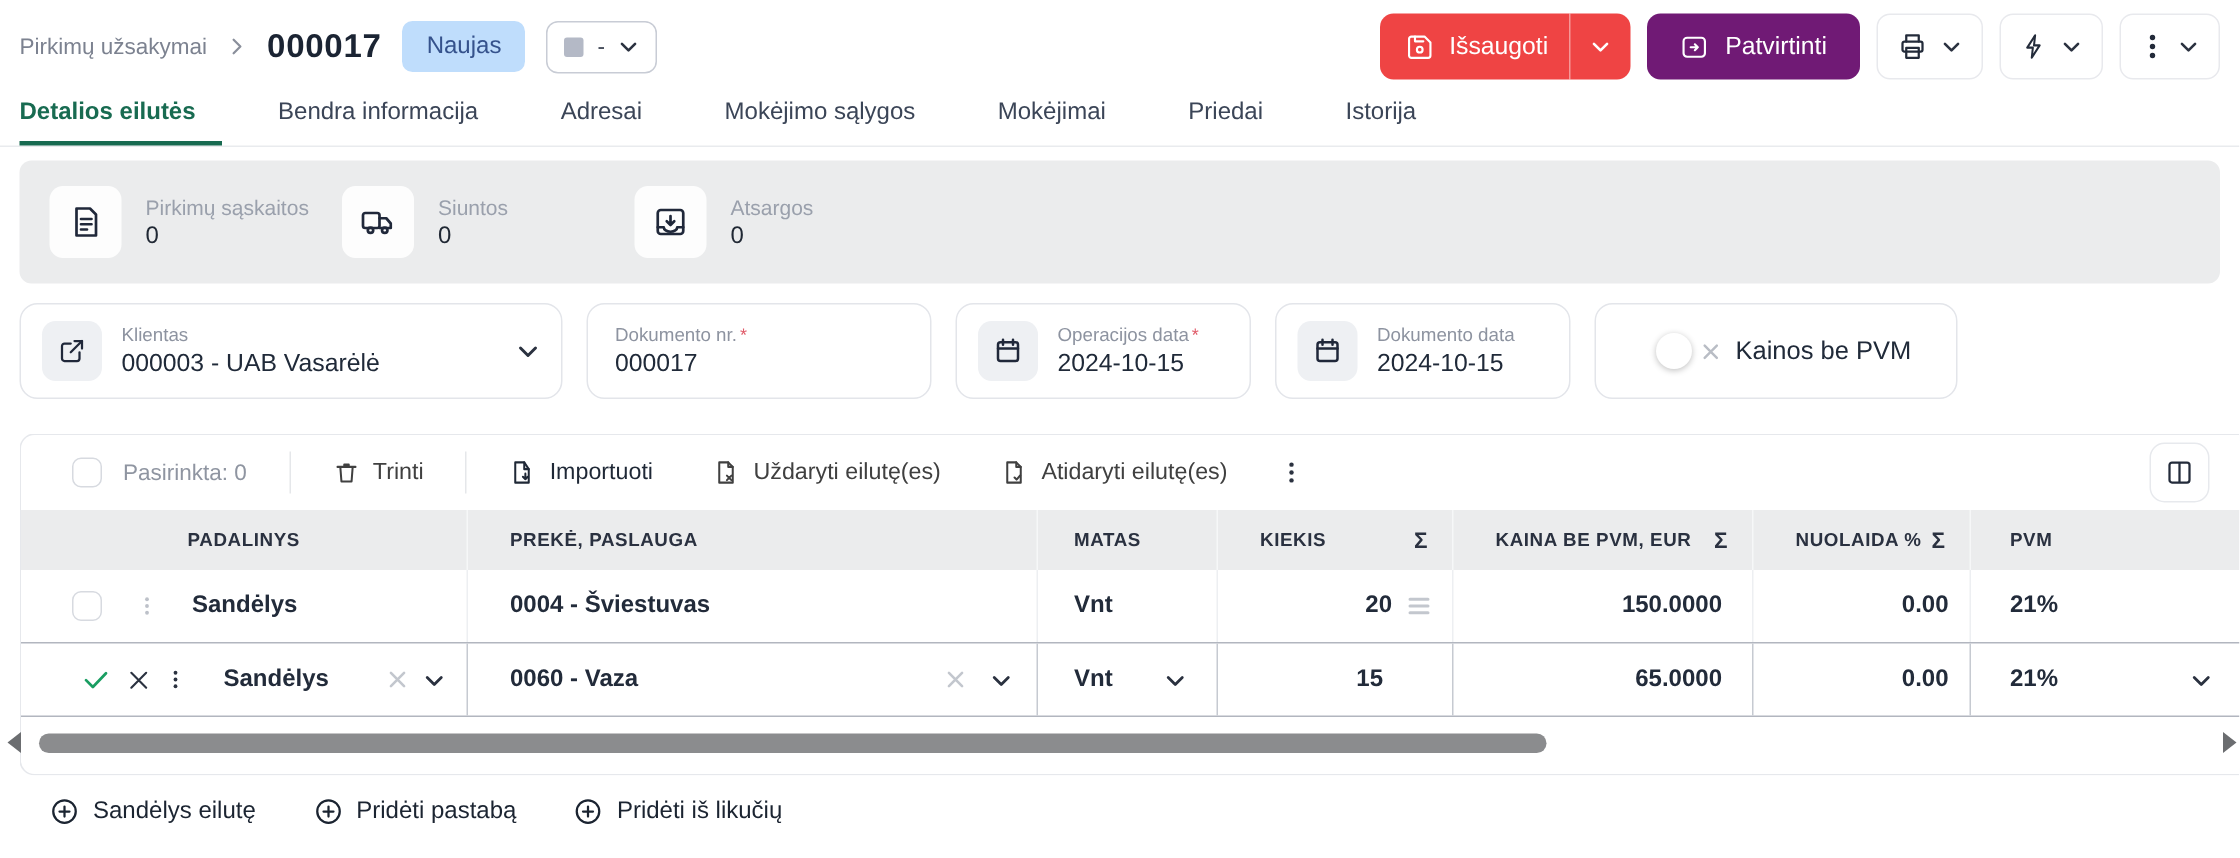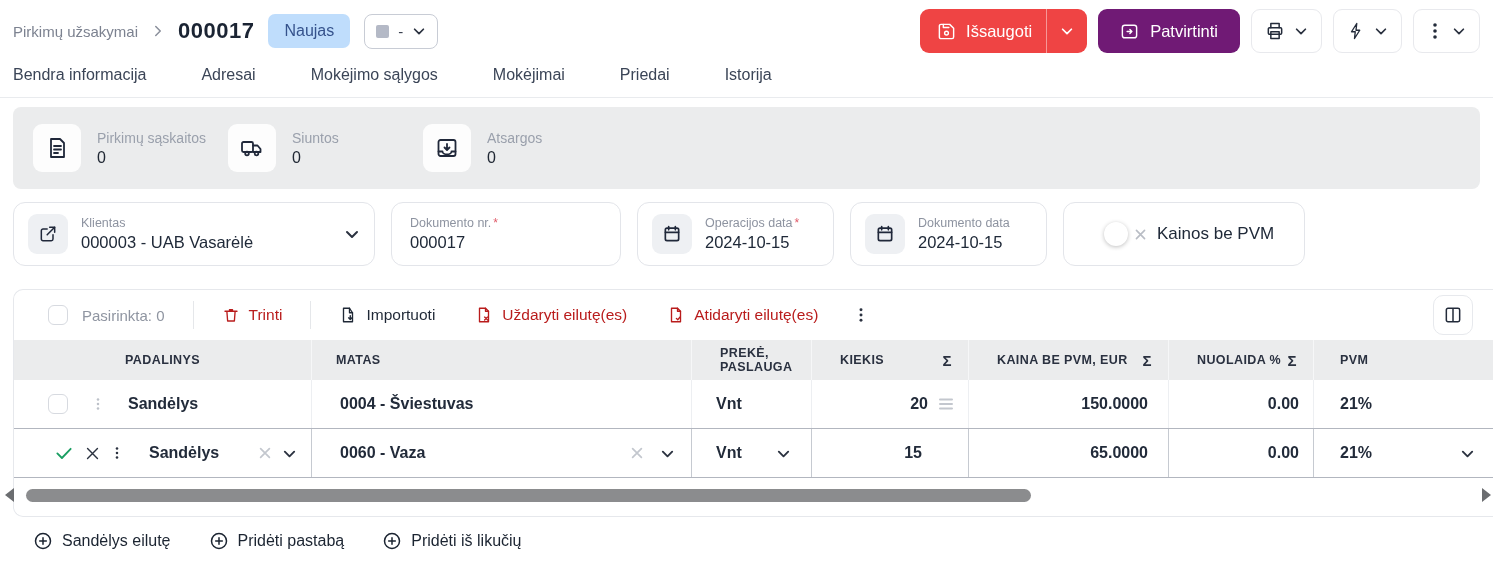--- a/index.html
+++ b/index.html
@@ -52,21 +52,21 @@
   .toggle-x { color:#b9bdc5; }
   .f-toggle .fvalue { margin-top:0; font-size:17px; }
 
   
   .tcard { margin:23px 0 0 13px; width:1480px; border:1px solid #e6e8ec; border-right:none; border-radius:10px 0 0 10px; }
   .ttoolbar { height:50px; display:flex; align-items:center; padding:0 20px 0 34px; }
   .checkbox { width:20px; height:20px; border:1.5px solid #d7dae0; border-radius:6px; background:#fff; cursor:pointer; }
   .sel-count { font-size:15px; color:#8f95a1; margin-left:14px; }
   .vdiv { width:1px; height:28px; background:#e5e7ea; margin:0 28px; }
   .taction { display:flex; align-items:center; gap:9px; font-size:15.5px; cursor:pointer; }
-  .taction.disabled { color:#b91c1c; cursor:default; }
+  .taction.disabled { color:#404040; cursor:default; }
   .taction.enabled { color:#1f2836; }
   .ml40 { margin-left:40px; }
   .kebab-dark { color:#2b3240; margin-left:36px; cursor:pointer; }
   .cols-btn { margin-left:auto; width:40px; height:40px; border:1px solid #e7e9ed; border-radius:10px; display:flex; align-items:center; justify-content:center; color:#232b3a; cursor:pointer; }
 
   .grid { display:grid; grid-template-columns:298px 380px 120px 157px 200px 145px 1fr; }
   .thead { background:#ebeced; height:40px; font-size:12.5px; font-weight:700; color:#2a3140; letter-spacing:.4px; }
   .th { display:flex; align-items:center; border-right:1px solid #f6f7f8; }
   .th:last-child { border-right:none; }
   .th-center { justify-content:center; }
@@ -163,20 +163,21 @@
           <circle cx="8" cy="15" r="1.8"></circle>
         </svg>
       <svg width="14" height="14" viewBox="0 0 16 16">
           <path d="M3 6l5 5 5-5" fill="none" stroke="#2b3240" stroke-width="2" stroke-linecap="round" stroke-linejoin="round"></path>
         </svg>
     </div>
   </div>
 </header>
 
 <nav class="tabs">
+  <div class="tab active">Detalios eilutės</div>
   <div class="tab">Bendra informacija</div>
   <div class="tab">Adresai</div>
   <div class="tab">Mokėjimo sąlygos</div>
   <div class="tab">Mokėjimai</div>
   <div class="tab">Priedai</div>
   <div class="tab">Istorija</div>
 </nav>
 
 <section class="stats">
   <div class="stat">
@@ -323,22 +324,22 @@
     <span class="cols-btn">
       <svg width="20" height="20" viewBox="0 0 24 24" fill="none" stroke="currentColor" stroke-width="1.8" stroke-linejoin="round">
           <rect x="4" y="4" width="16" height="16" rx="2"></rect>
           <line x1="12" y1="4" x2="12" y2="20"></line>
         </svg>
     </span>
   </div>
 
   <div class="grid thead">
     <div class="th th-center">PADALINYS</div>
+    <div class="th th-pad">PREKĖ, PASLAUGA</div>
     <div class="th pl24">MATAS</div>
-    <div class="th th-pad">PREKĖ, PASLAUGA</div>
     <div class="th th-pad">
         <span>KIEKIS</span>
         <span class="sum">Σ</span>
       </div>
     <div class="th th-pad">
         <span>KAINA BE PVM, EUR</span>
         <span class="sum">Σ</span>
       </div>
     <div class="th th-pad">
         <span>NUOLAIDA %</span>

